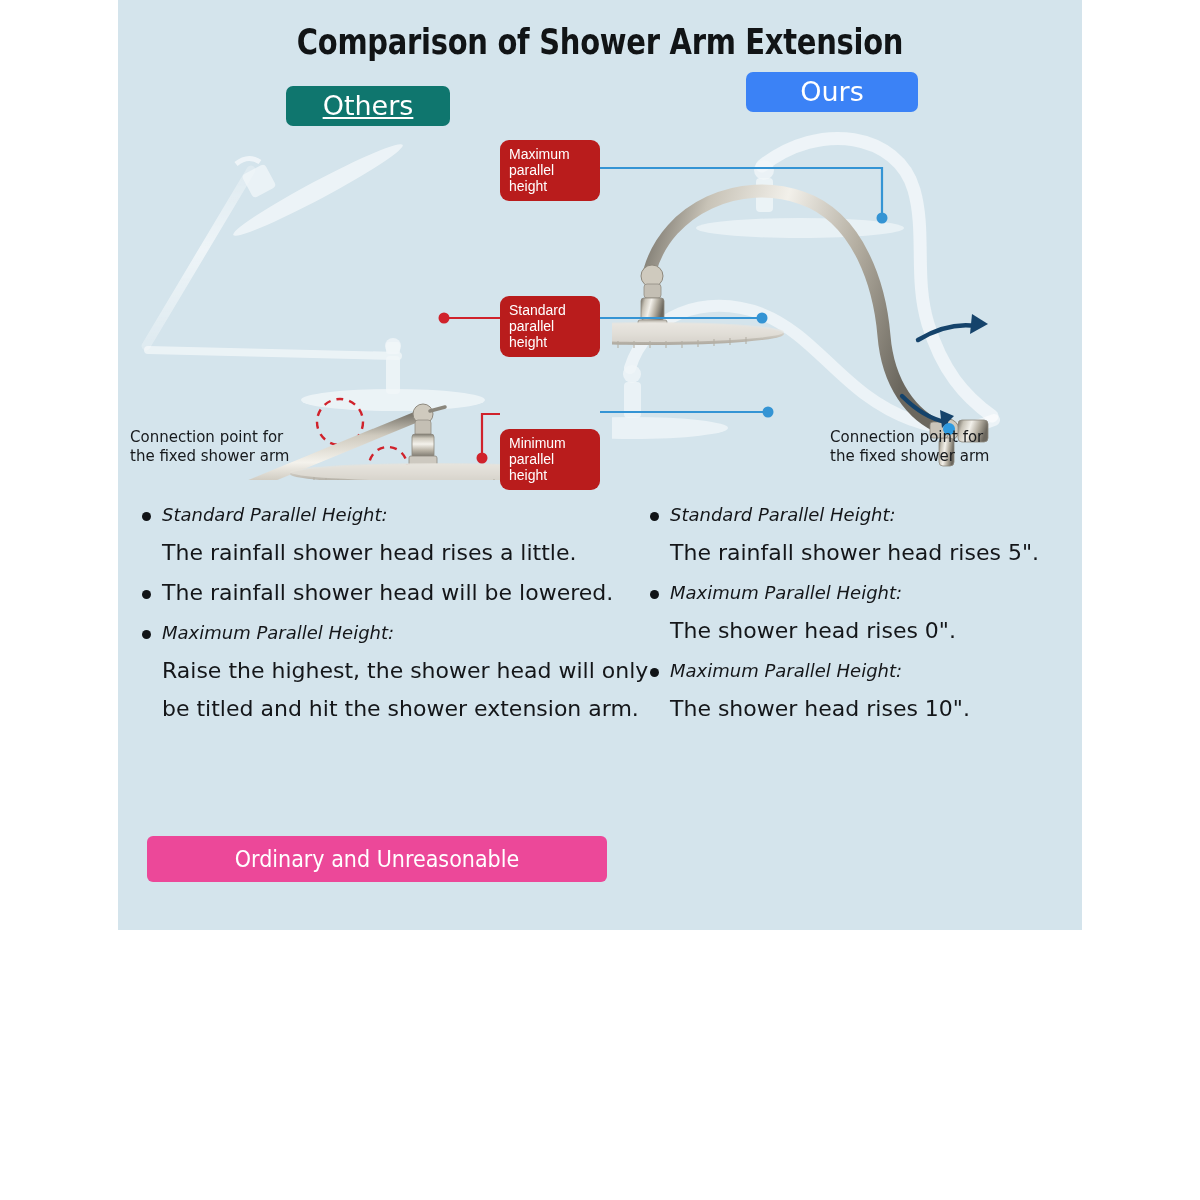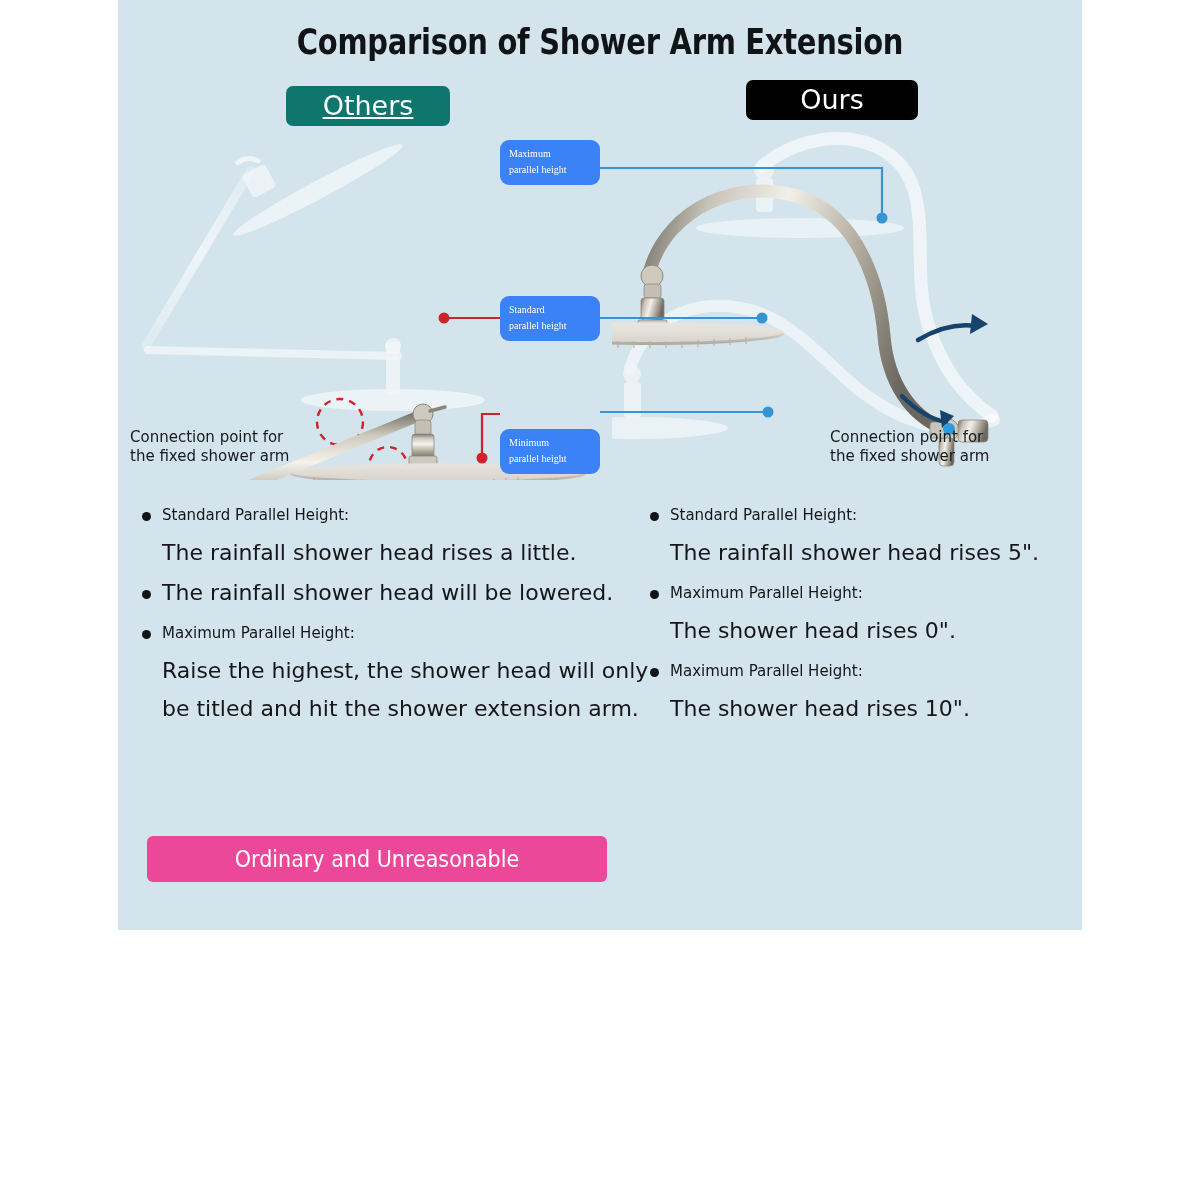--- a/index.html
+++ b/index.html
@@ -46,48 +46,48 @@
     line-height: 40px;
     text-align: center;
     font-family: "DejaVu Sans", "Liberation Sans", sans-serif;
   }
   #badge-others {
     left: 168px; top: 86px; width: 164px;
     background: #0f766e;
     text-decoration: underline;
   }
   #badge-ours {
-    left: 628px; top: 80px; width: 172px;
-    background: #000000;
+    left: 628px; top: 72px; width: 172px;
+    background: #3b82f6;
   }
 
   
   #illustration-stage {
     position: absolute;
     left: 0; top: 128px;
     width: 964px;
     height: 352px;
   }
 
   .panel-half { position: absolute; top: 0; height: 352px; }
   #others-illustration { left: 0; width: 470px; }
   #ours-illustration   { left: 494px; width: 470px; }
 
   .svg-fill { position: absolute; inset: 0; width: 100%; height: 100%; }
 
   
   .callout {
     position: absolute;
-    background: #3b82f6;
+    background: #b91c1c;
     border-radius: 9px;
     color: #ffffff;
-    font-size: 10px;
+    font-size: 14px;
     line-height: 16px;
     padding: 6px 9px 7px 9px;
-    font-family: Liberation Serif, serif;
+    font-family: Liberation Sans, sans-serif;
     white-space: pre-line;
     z-index: 6;
   }
   #callout-maximum  { left: 382px; top: 12px;  width: 100px; }
   #callout-standard { left: 382px; top: 168px; width: 100px; }
   #callout-minimum  { left: 382px; top: 260px; width: 100px; margin-top: 41px; }
 
   
   #connectors { position: absolute; inset: 0; width: 964px; height: 352px; z-index: 5; pointer-events: none; }
 
@@ -112,23 +112,24 @@
   }
   .feature-column { position: absolute; top: 0; }
   #others-features { left: 22px;  width: 520px; }
   #ours-features   { left: 530px; width: 430px; }
 
   .feature-item { margin-bottom: 2px; }
 
   .feature-head {
     position: relative;
     padding-left: 22px;
-    font-size: 15px;
+    font-size: 18px;
     line-height: 38px;
     color: #141619;
+    font-style: italic;
   }
   .feature-head .bullet-dot {
     position: absolute;
     left: 2px; top: 16px;
     width: 9px; height: 9px;
     border-radius: 50%;
     background: #111417;
   }
   .feature-body {
     padding-left: 22px;

